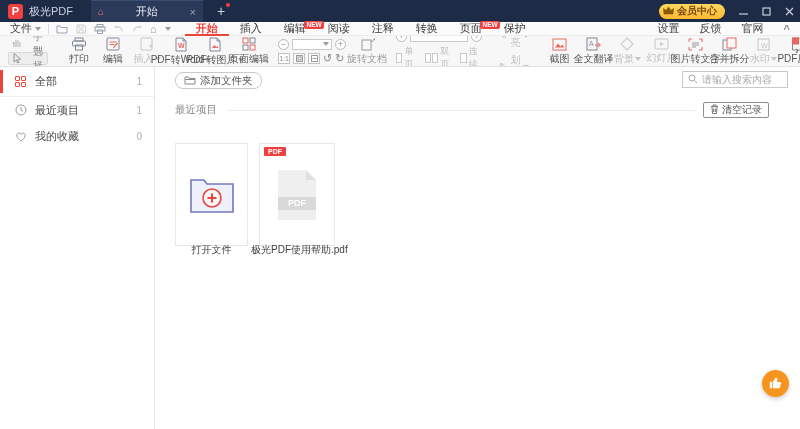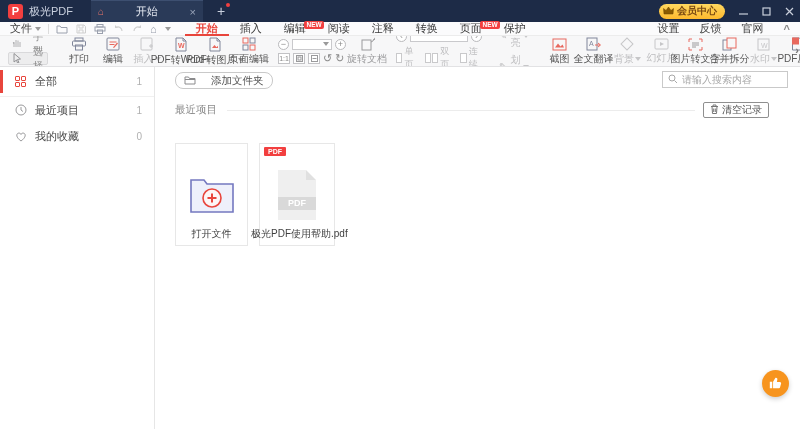--- a/index.html
+++ b/index.html
@@ -61,33 +61,33 @@
   .side-item { height:26px; display:flex; align-items:center; padding:0 12px 0 14px; position:relative; }
   .side-item .s-ico { width:13px; height:13px; margin-right:8px; display:flex; align-items:center; justify-content:center; }
   .side-item .s-lbl { font-size:11px; color:#444; flex:1; }
   .side-item .s-count { font-size:10px; color:#b0b0b0; }
   .side-item.active::before { content:""; position:absolute; left:0; top:3px; bottom:3px; width:3px; background:#e8453c; }
   .side-item.first { border-bottom:1px solid #f0f0f0; height:30px; }
   .grid-ico { display:grid; grid-template-columns:5px 5px; grid-template-rows:5px 5px; gap:1.5px; }
   .grid-ico i { border:1.3px solid #e8453c; border-radius:1px; }
 
   .main { position:absolute; left:155px; top:0; width:645px; height:362px; }
-  .add-folder { position:absolute; left:20px; top:5px; height:17px; border:1px solid #c9c9c9; border-radius:8px; background:#fff; display:flex; align-items:center; gap:15px; padding:0 8px; font-size:10.5px; color:#555; }
-  .search-box { position:absolute; right:12px; top:4px; width:126px; height:17px; border:1px solid #c9c9c9; background:#fff; display:flex; align-items:center; padding:0 5px; gap:4px; }
+  .add-folder { position:absolute; left:20px; top:5px; height:17px; border:1px solid #c9c9c9; border-radius:8px; background:#fff; display:flex; align-items:center; gap:4px; padding:0 8px; font-size:10.5px; color:#555; }
+  .search-box { position:absolute; right:12px; top:4px; width:106px; height:17px; border:1px solid #c9c9c9; background:#fff; display:flex; align-items:center; padding:0 5px; gap:4px; }
   .search-box input { border:none; outline:none; width:100%; font-size:10px; color:#444; font-family:inherit; }
   .search-box input::placeholder { color:#a8a8a8; }
   .section-row { position:absolute; left:20px; right:31px; top:35px; height:16px; display:flex; align-items:center; }
   .section-title { font-size:10.5px; color:#8b8b8b; margin-right:10px; white-space:nowrap; }
   .section-line { flex:1; height:1px; background:#ececec; }
   .clear-btn { margin-left:8px; height:16px; border:1px solid #8f8f8f; border-radius:2px; background:#fff; display:flex; align-items:center; gap:3px; padding:0 6px; font-size:10px; color:#555; }
 
   .card { position:absolute; top:56px; width:73px; height:103px; background:#fff; border:1px solid #e7e7e7;margin-top:20px; }
   .card.open-file { left:20px; display:flex; align-items:center; justify-content:center; }
   .card.pdf-file { left:104px; width:76px; }
-  .card-label { position:absolute; top:160px; font-size:10px; color:#3f3f3f; text-align:center; white-space:nowrap; }
+  .card-label { position:absolute; top:176px; font-size:10px; color:#3f3f3f; text-align:center; white-space:nowrap; }
   .lab1 { left:20px; width:73px; }
   .lab2 { left:96px; width:92px; }
   .pdf-badge { position:absolute; left:4px; top:3px; background:#f23f3f; color:#fff; font-size:7px; font-weight:bold; padding:1px 4px; border-radius:1px; }
   .pdf-page { position:absolute; left:50%; top:50%; transform:translate(-50%,-50%); width:38px; height:50px; background:#efefef; }
   .pdf-page .fold { position:absolute; right:0; top:0; width:0; height:0; border-top:10px solid #fff; border-left:10px solid #e0e0e0; }
   .pdf-page .ptxt { position:absolute; left:0; right:0; bottom:10px; background:#d9d9d9; color:#fff; font-size:9px; font-weight:bold; text-align:center; line-height:13px; }
 
   .fab { position:absolute; left:762px; top:370px; width:27px; height:27px; border-radius:50%; background:#f7941e; display:flex; align-items:center; justify-content:center; box-shadow:0 2px 5px rgba(0,0,0,.2); }
 </style>
 </head>

